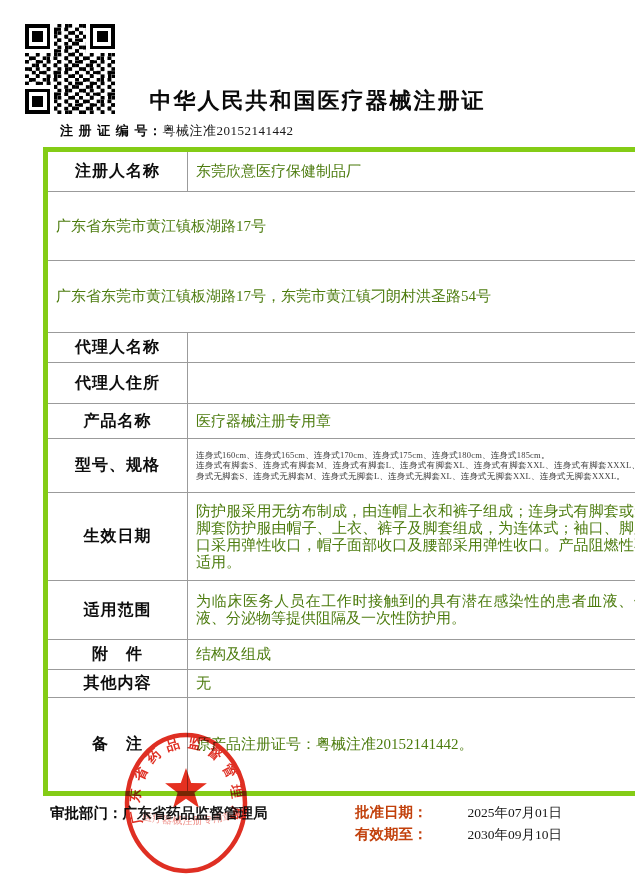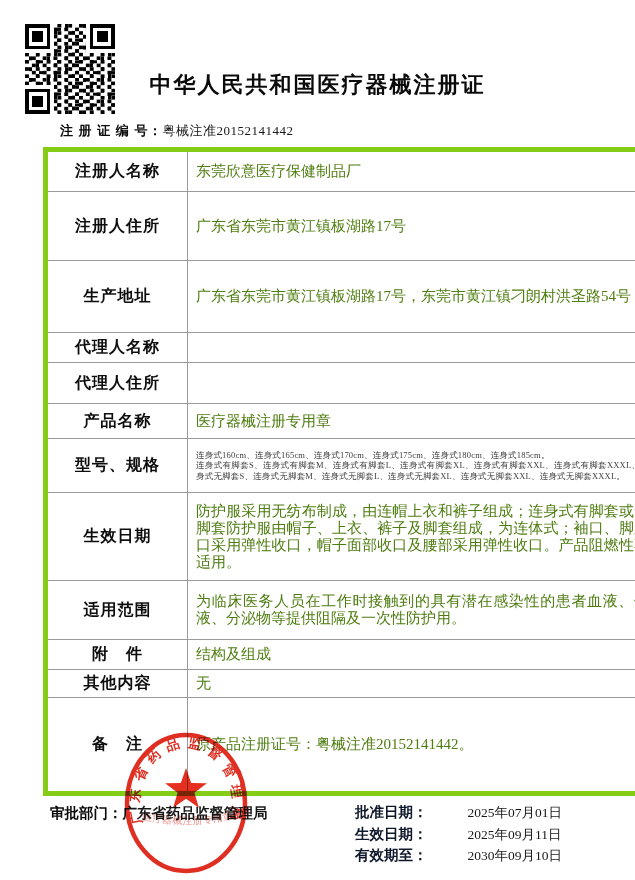--- a/index.html
+++ b/index.html
@@ -4,21 +4,21 @@
 <style>
   html,body{margin:0;padding:0;background:#e8e8e8;}
   .page{
     position:relative; width:635px; height:880px; background:#ffffff;
     font-family:"Liberation Sans", sans-serif; color:#111; overflow:hidden;
     box-shadow:0 0 4px rgba(0,0,0,.25);
   }
   
   .qr{position:absolute; left:25px; top:24px; width:90px; height:90px;}
   .title{
-    position:absolute; left:0; top:70px; width:100%; text-align:center;
+    position:absolute; left:0; top:86px; width:100%; text-align:center;
     font-size:22px; font-weight:bold; letter-spacing:2px; color:#0a0a0a;
   }
   .certno{position:absolute; left:60px; top:122px; font-size:13px; white-space:nowrap;}
   .certno .lbl{font-weight:bold; letter-spacing:1px; color:#0a0a0a;}
   .certno .val{font-family:"Liberation Serif", serif; color:#181818; letter-spacing:.5px;}
   
   .regtable{
     position:absolute; left:43px; top:147px; width:623px;
     border:5px solid #84cc16; box-sizing:border-box; background:#fff;
   }
@@ -38,21 +38,21 @@
   .tvalue.small{
     font-size:8.5px; line-height:10.5px; color:#3c3c3c; white-space:pre-wrap;
     letter-spacing:.2px;
   }
   
   .approval{position:absolute; left:50px; top:804px; font-size:14.5px; white-space:nowrap;}
   .approval .lbl{font-weight:bold; color:#0a0a0a;}
   .approval .val{font-family:"Liberation Serif", serif; font-weight:bold; color:#161616;}
   .dates{position:absolute; left:355px; top:803px;}
   .drow{height:21.5px; white-space:nowrap;}
-  .drow .lbl{font-weight:bold; font-size:14.5px; color:#0f172a;}
+  .drow .lbl{font-weight:bold; font-size:14.5px; color:#c2410c;}
   .drow .val{font-family:"Liberation Serif", serif; font-size:13.5px; color:#181818;margin-left:40px;}
   
   .seal{position:absolute; left:120px; top:728px; width:132px; height:150px;
         mix-blend-mode:multiply; opacity:.93; pointer-events:none;}
 </style>
 </head>
 <body>
 
 <div class="page">
 
@@ -90,25 +90,23 @@
   <div class="certno">
     <span class="lbl">注 册 证 编 号：</span><span class="val">粤械注准20152141442</span>
   </div>
 
   <div class="regtable">
     <div class="trow" style="height:39px">
       <div class="tlabel">注册人名称</div>
       <div class="tvalue">东莞欣意医疗保健制品厂</div>
     </div>
     <div class="trow" style="height:69px">
-      <div class="tlabel">注册人住所</div>
       <div class="tvalue">广东省东莞市黄江镇板湖路17号</div>
     </div>
     <div class="trow" style="height:72px">
-      <div class="tlabel">生产地址</div>
       <div class="tvalue">广东省东莞市黄江镇板湖路17号，东莞市黄江镇刁朗村洪圣路54号</div>
     </div>
     <div class="trow" style="height:30px">
       <div class="tlabel">代理人名称</div>
       <div class="tvalue"></div>
     </div>
     <div class="trow" style="height:41px">
       <div class="tlabel">代理人住所</div>
       <div class="tvalue"></div>
     </div>
@@ -145,23 +143,20 @@
 
   <div class="approval">
     <span class="lbl">审批部门：</span><span class="val">广东省药品监督管理局</span>
   </div>
 
   <div class="dates">
     <div class="drow">
       <span class="lbl">批准日期：</span><span class="val">2025年07月01日</span>
     </div>
     <div class="drow">
-      <span class="lbl">生效日期：</span><span class="val">2025年09月11日</span>
-    </div>
-    <div class="drow">
       <span class="lbl">有效期至：</span><span class="val">2030年09月10日</span>
     </div>
   </div>
 
   <svg class="seal" viewBox="0 0 132 150">
     <ellipse cx="66" cy="75" rx="59" ry="68" fill="none" stroke="#dd1f12" stroke-width="4.5"></ellipse>
     <polygon points="66,40 71.2,54.9 86.9,55.2 74.4,64.7 78.9,79.8 66,70.8 53.1,79.8 57.6,64.7 45.1,55.2 60.8,54.9" fill="#e3200f"></polygon>
     <defs>
       <path id="sealArc" d="M 23.4 98.7 A 47 56 0 1 1 108.6 98.7" fill="none"></path>
       <path id="sealSub" d="M 16 90 Q 66 102 116 90" fill="none"></path>

